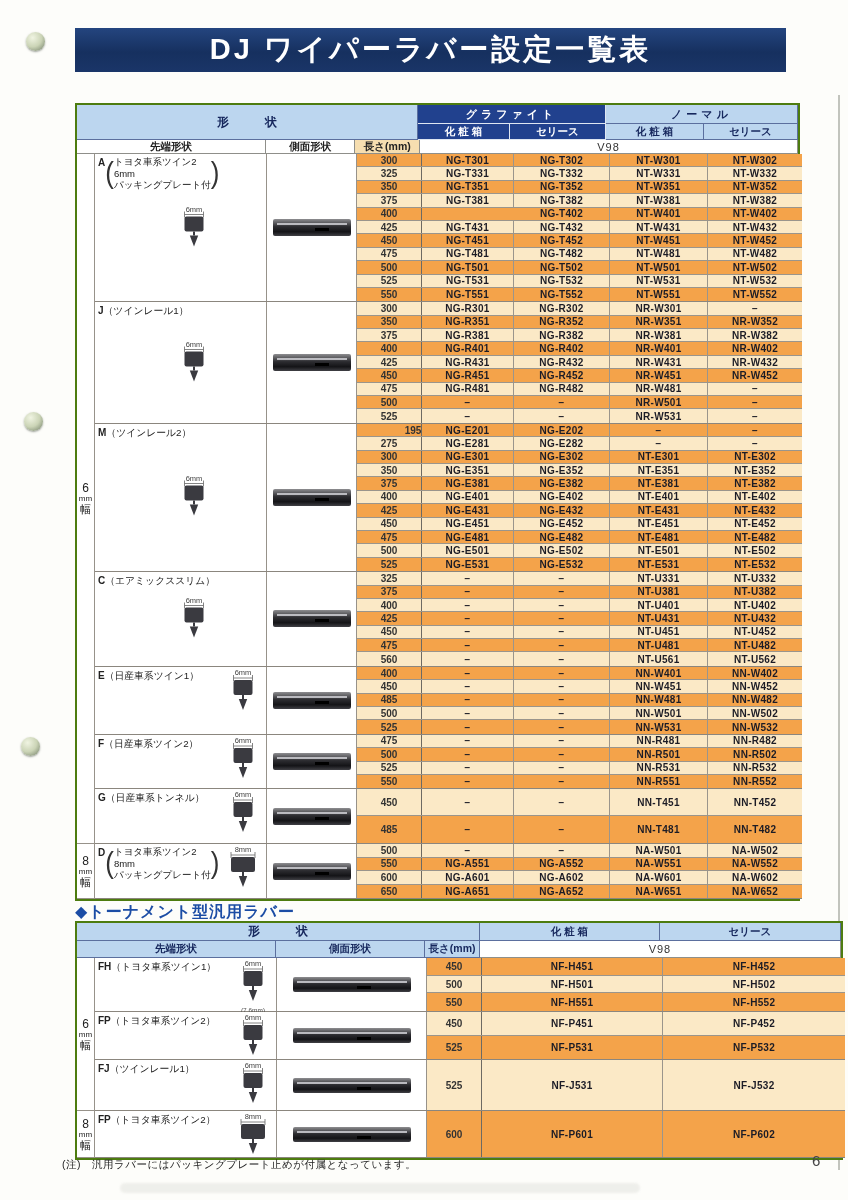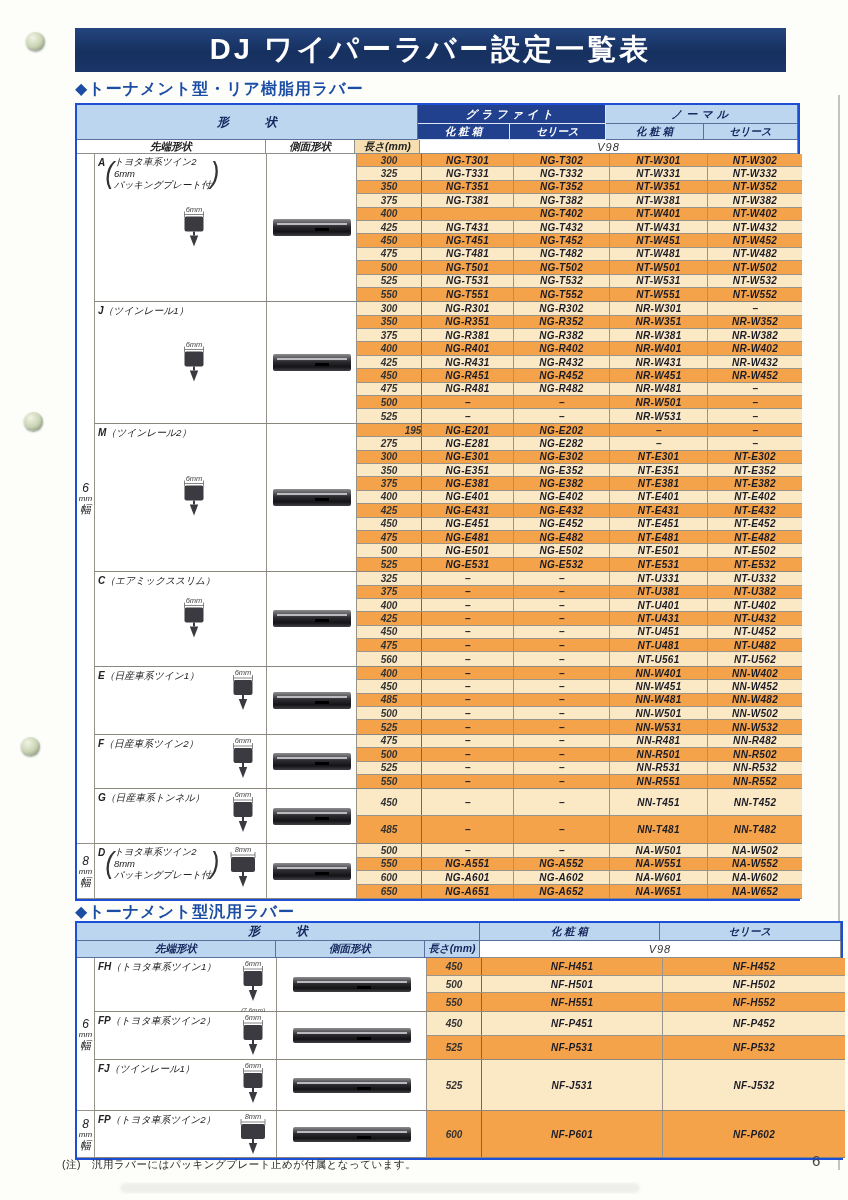--- a/index.html
+++ b/index.html
@@ -17,21 +17,21 @@
   .scan-edge{position:absolute;background:#c2c4bd;}
   .scan-shadow{position:absolute;background:#e3e4df;border-radius:8px;opacity:.55;filter:blur(1px);}
 
   .title-bar{position:absolute;left:75px;top:28px;width:711px;height:44px;
     background:linear-gradient(180deg,#24457f,#16305f 55%,#1a3568);
     display:flex;align-items:center;justify-content:center;}
   .title-bar span{color:#fff;font-size:29px;font-weight:bold;letter-spacing:3px;}
 
   .sec-head{position:absolute;color:#1c4da5;font-size:16px;font-weight:bold;letter-spacing:1px;}
 
-  .tbl{position:absolute;border:2px solid #1d4ed8;background:#737373;box-sizing:border-box;font-style:italic;}
+  .tbl{position:absolute;border:2px solid #4d7c0f;background:#737373;box-sizing:border-box;}
   .hrow{display:flex;}
   .hcol{display:flex;flex-direction:column;}
   .hsplit{display:flex;}
   .hcell{box-sizing:border-box;display:flex;align-items:center;justify-content:center;
     font-weight:bold;border:1px solid #5b6f9e;border-width:0 1px 1px 0;font-size:10.5px;color:#15265c;}
   .hcell.blue{background:#bcd6ef;}
   .hcell.navy{background:#21418e;color:#fff;border-color:#dfe6f2;}
   .hcell.white{background:#fff;color:#222;border-color:#8f8f8a;}
   .hcell.tan{background:#f6deb0;color:#222;border-color:#8f8f8a;}
   .hcell.shape-span{font-size:12px;letter-spacing:12px;padding-left:12px;}
@@ -92,21 +92,20 @@
   <span class="punch" style="left:26px;top:32px;"></span>
   <span class="punch" style="left:24px;top:412px;"></span>
   <span class="punch" style="left:21px;top:737px;"></span>
   <span class="scan-edge" style="left:838px;top:95px;width:2px;height:1075px;"></span>
   <span class="scan-shadow" style="left:120px;top:1183px;width:520px;height:10px;"></span>
 
   <div class="title-bar">
     <span>DJ ワイパーラバー設定一覧表</span>
   </div>
 
-  <div class="sec-head" style="left:75px;top:79px;">◆トーナメント型・リア樹脂用ラバー</div>
 
   <div class="tbl t1" style="left:75px;top:103px;width:725px;">
     <div class="hrow" style="height:35px;">
       <div class="hcell blue shape-span" style="width:345px;height:35px;">
         <span>形　状</span>
       </div>
       <div class="hcol" style="width:188px;">
         <div class="hcell navy grp" style="height:19px;">グラファイト</div>
         <div class="hsplit">
           <div class="hcell navy" style="width:92px;height:16px;">化 粧 箱</div>

